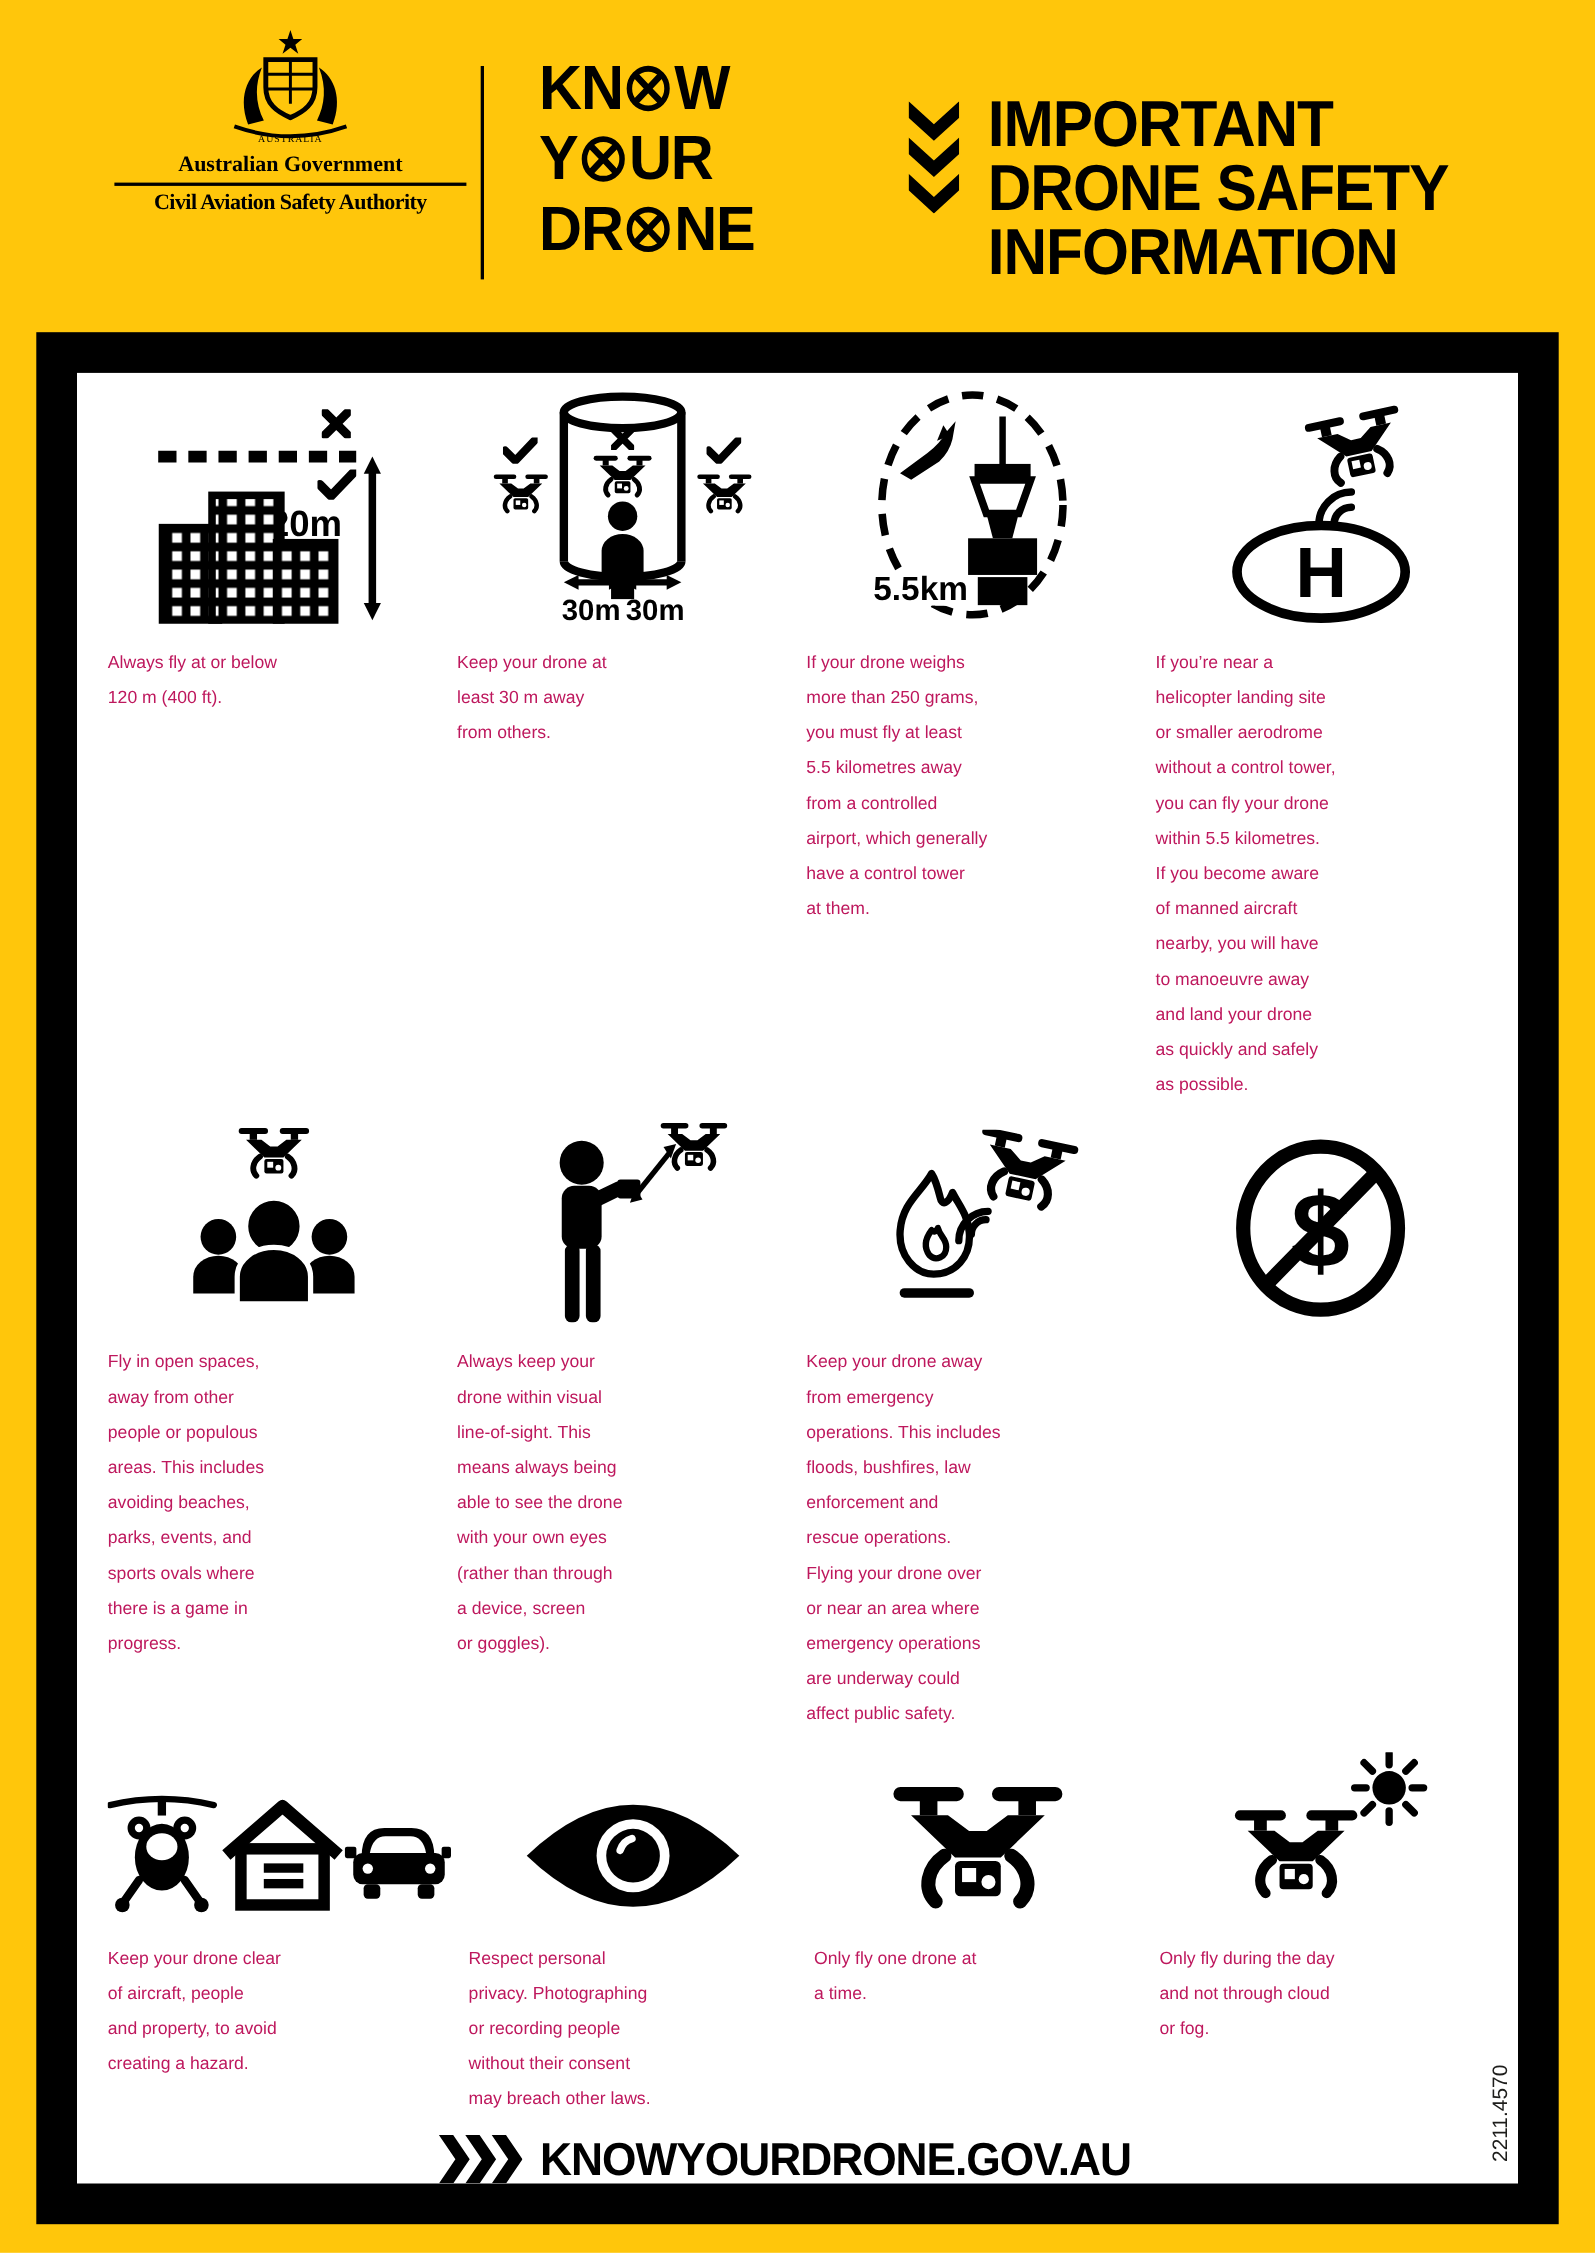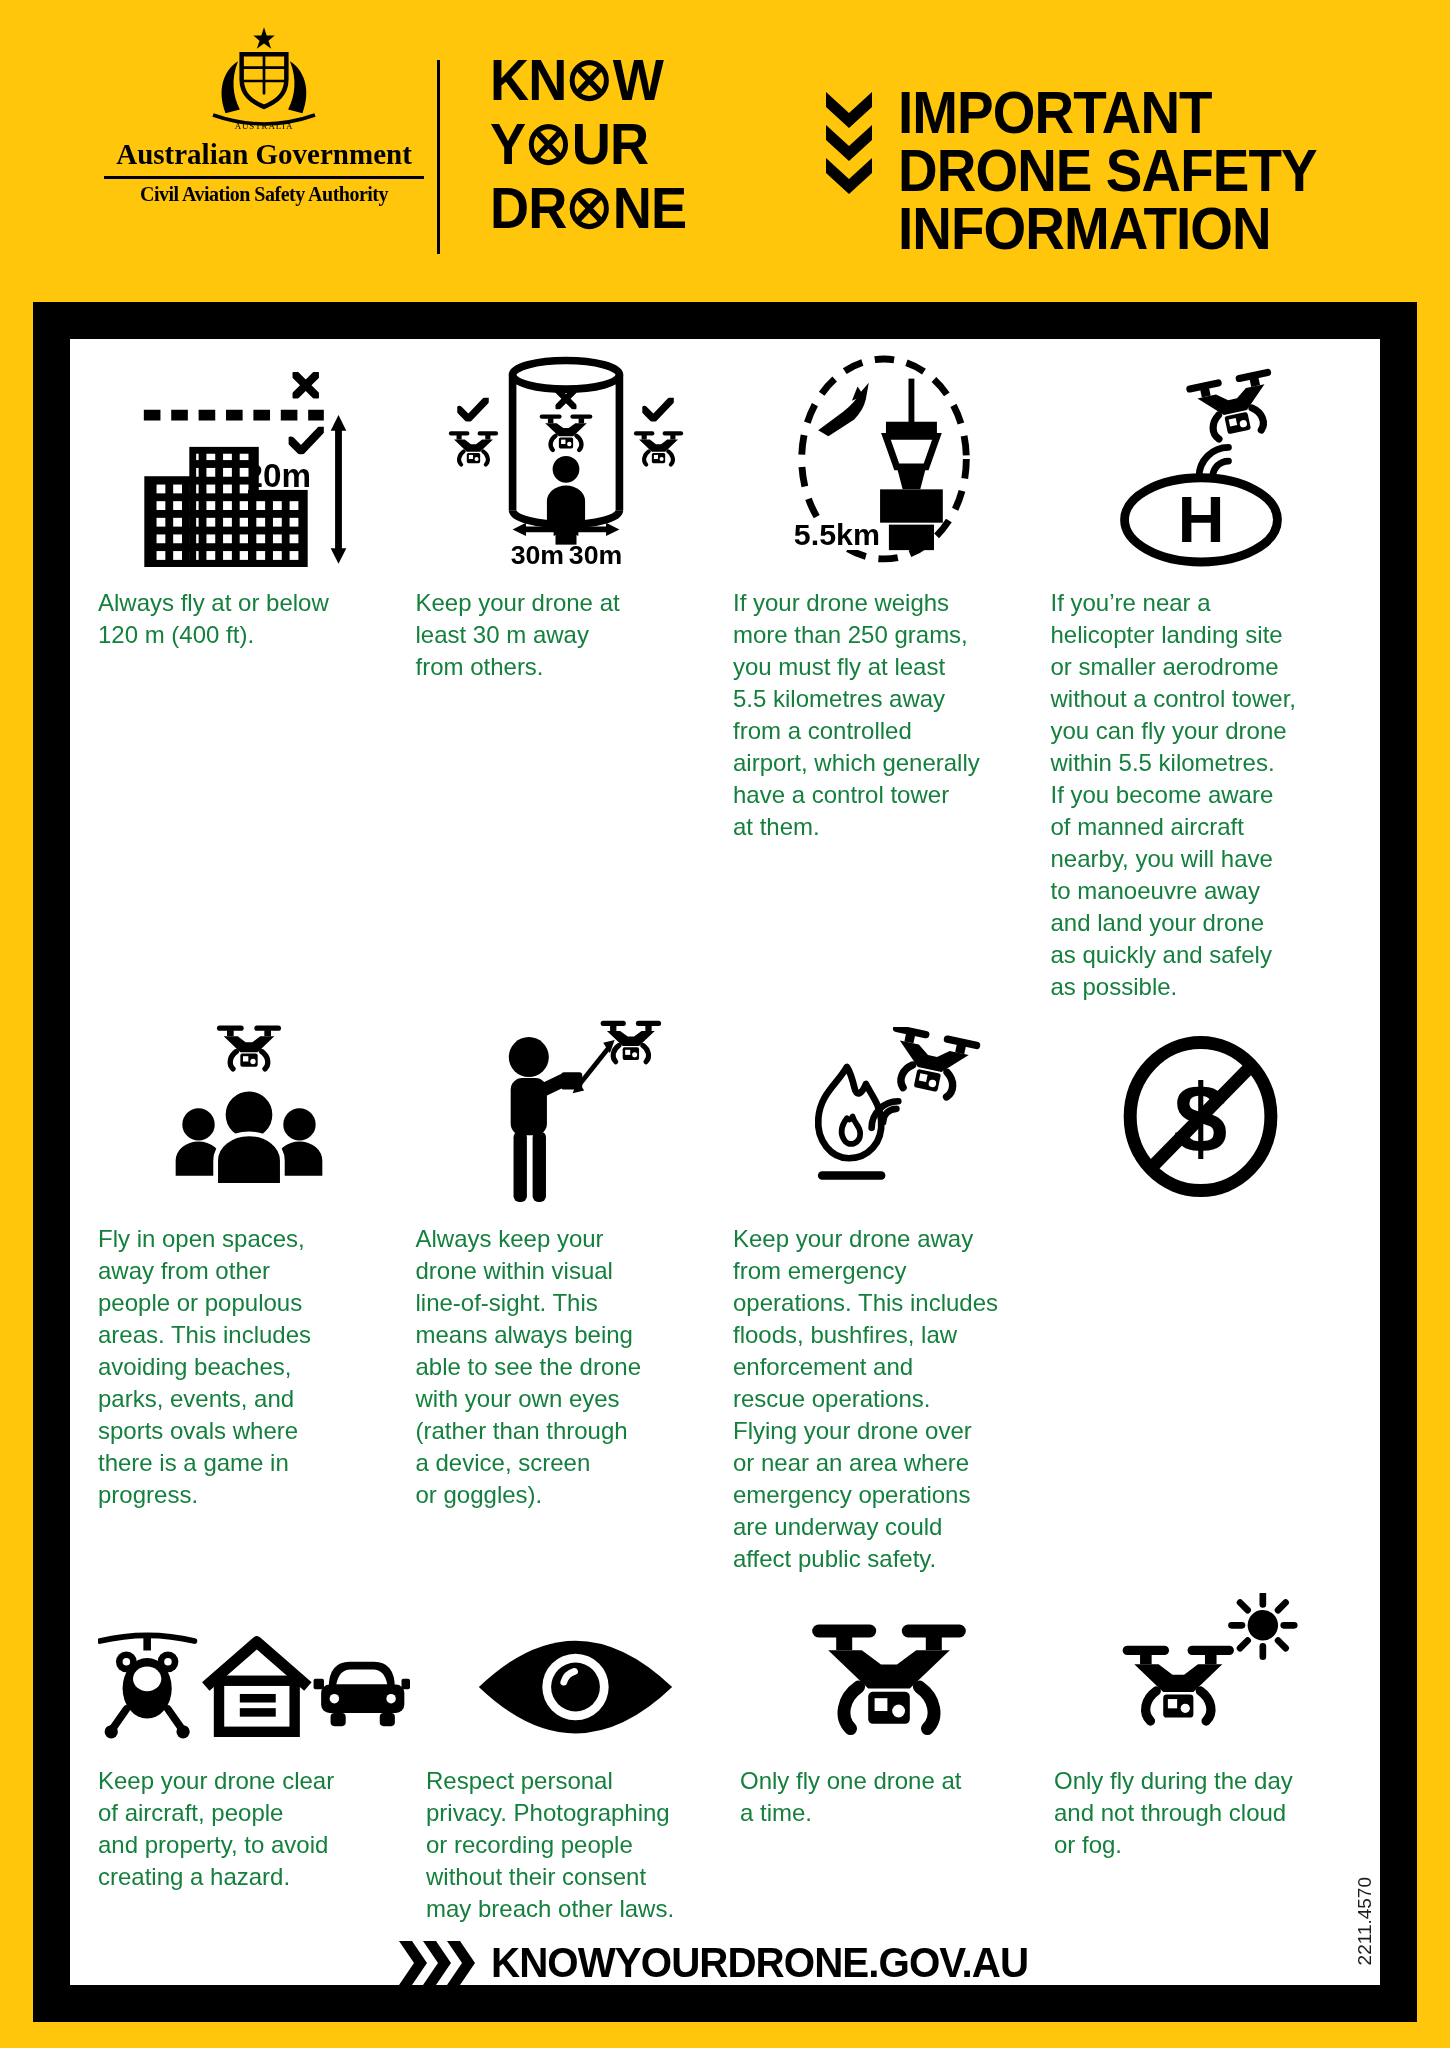--- a/index.html
+++ b/index.html
@@ -12,40 +12,40 @@
     position:relative;
     overflow:hidden;
   }
   svg { display:block; }
   .blk { fill:#000; }
 
   
   .header { position:absolute; top:0; left:0; right:0; height:302px; }
   .gov { position:absolute; left:92px; top:26px; width:344px; text-align:center; }
   .gov-crest { margin:0 auto; width:152px; height:110px; }
-  .gov-line1 { font-family:"Liberation Serif", serif; font-weight:700; font-size:29px; margin-top:2px; }
+  .gov-line1 { font-family:"Liberation Serif", serif; font-weight:700; font-size:20px; margin-top:2px; }
   .gov-rule { height:3px; background:#000; margin:5px 12px 4px; }
   .gov-line2 { font-family:"Liberation Serif", serif; font-weight:700; font-size:20px; letter-spacing:-0.5px; }
   .vdivider { position:absolute; left:437px; top:60px; width:3px; height:194px; background:#000; }
   .brand { position:absolute; left:490px; top:48px; font-weight:900; font-size:57px; line-height:64px; letter-spacing:-1px; transform:scaleX(0.95); transform-origin:left top; }
   .brand-line { display:flex; align-items:center; }
   .prop { width:45px; height:45px; margin:0 2px; }
   .title-wrap { position:absolute; left:826px; top:84px; display:flex; gap:26px; }
   .chev-down { width:46px; height:102px; margin-top:8px; flex:none; }
   .title { font-weight:900; font-size:59px; line-height:58px; letter-spacing:-1px; transform:scaleX(0.93); transform-origin:left top; white-space:nowrap; }
 
   
   .frame { position:absolute; top:302px; left:33px; width:1384px; height:1720px; background:#000; padding:37px; }
   .content { background:#fff; width:100%; height:100%; padding:16px 28px 0; position:relative; overflow:hidden; }
   .row { display:grid; grid-template-columns:repeat(4,1fr); column-gap:16px; margin-bottom:14px; }
   .icon-box { display:flex; align-items:flex-end; justify-content:center; margin-bottom:20px; }
   .row1 .icon-box { height:212px; }
   .row2 .icon-box { height:186px; }
   .row3 .icon-box { height:156px; }
-  .tip-text { font-size:24px; line-height:32px; color:#15803d; white-space:pre-line; }
+  .tip-text { font-size:16px; line-height:32px; color:#be185d; white-space:pre-line; }
 
   .footer { display:flex; align-items:center; justify-content:center; gap:16px; margin-top:6px; }
   .chev-right { width:76px; height:44px; flex:none; }
   .footer-url { font-size:42px; font-weight:900; letter-spacing:-1px; transform:scaleX(0.96); transform-origin:left center; white-space:nowrap; }
 
   .code { position:absolute; right:4px; bottom:20px; font-size:19px; color:#1D1D1B; writing-mode:vertical-rl; transform:rotate(180deg); }
 
   .hidden-defs { position:absolute; width:0; height:0; overflow:hidden; }
 </style>
 </head>

